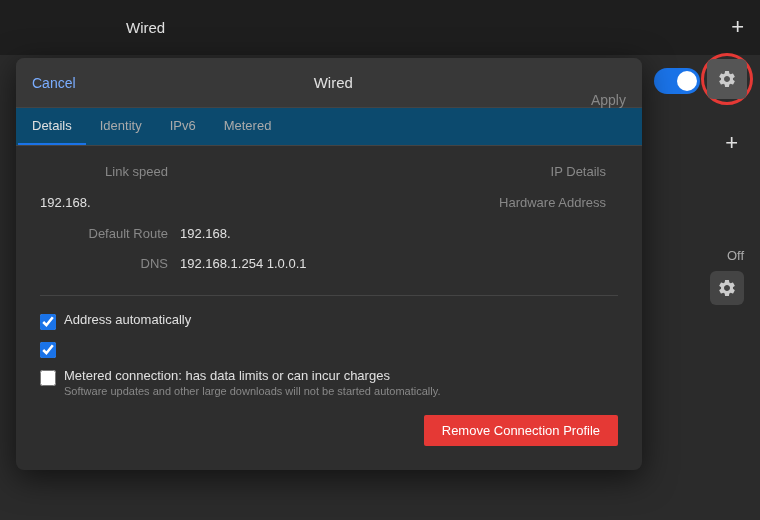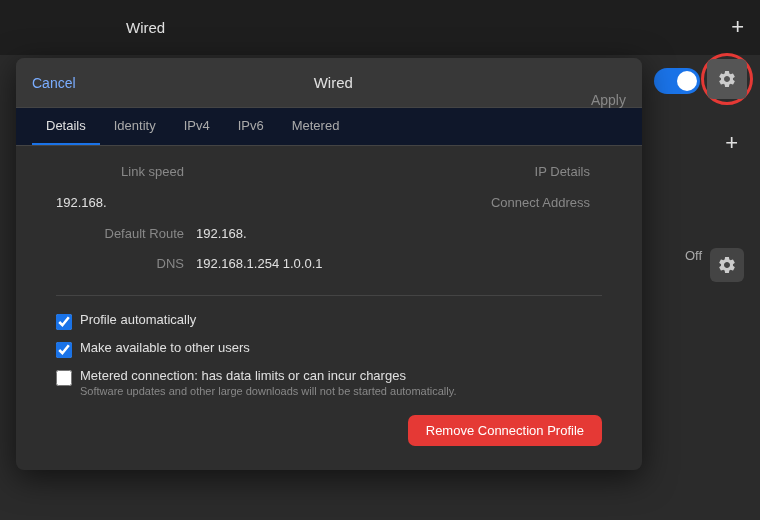--- a/index.html
+++ b/index.html
@@ -121,22 +121,23 @@
       font-size: 22px;
       cursor: pointer;
     }
 
     
     .off-area {
       position: absolute;
       right: 16px;
       top: 248px;
       display: flex;
-      align-items: flex-start;
+      align-items: flex-end;
       gap: 8px;
+      flex-direction: column;
     }
 
     .off-label {
       color: #aaa;
       font-size: 13px;
     }
 
     .gear-small {
       width: 34px;
       height: 34px;
@@ -186,41 +187,41 @@
     .dialog-apply {
       color: #888;
       font-size: 14px;
       cursor: pointer;
       margin-top: 35px;
     }
 
     
     .dialog-tabs {
       display: flex;
-      background: #0f172a;
+      background: #0c4a6e;
       border-bottom: 1px solid #444;
-      padding: 0 16px;
+      padding: 0 2px;
     }
 
     .tab {
       padding: 10px 14px;
       font-size: 13px;
       color: #aaa;
       cursor: pointer;
       border-bottom: 2px solid transparent;
     }
 
     .tab.active {
       color: #e0e0e0;
       border-bottom: 2px solid #1a73e8;
     }
 
     
     .dialog-content {
-      padding: 16px 40px;
+      padding: 16px 24px;
     }
 
     .info-grid {
       display: grid;
       grid-template-columns: 140px 1fr;
       row-gap: 10px;
       margin-bottom: 20px;
     }
 
     .info-label {
@@ -276,21 +277,21 @@
       display: flex;
       justify-content: flex-end;
       margin-top: 18px;
       padding-bottom: 8px;
     }
 
     .remove-btn {
       background: #e53935;
       color: white;
       border: none;
-      border-radius: 7px;
+      border-radius: 2px;
       padding: 8px 18px;
       font-size: 13px;
       cursor: pointer;
       font-weight: 500;
     }
 
     
     .gear-icon-svg {
       width: 20px;
       height: 20px;
@@ -355,52 +356,50 @@
 
   <div class="dialog-header">
     <span class="dialog-cancel">Cancel</span>
     <span class="dialog-title">Wired</span>
     <span class="dialog-apply">Apply</span>
   </div>
 
   <div class="dialog-tabs">
     <div class="tab active">Details</div>
     <div class="tab">Identity</div>
-    <div class="tab">IPv4</div>
     <div class="tab">IPv6</div>
     <div class="tab">Metered</div>
   </div>
 
   <div class="dialog-content">
 
     <div class="info-grid">
       <span class="info-label">Link speed</span>
 
       <span class="info-label">IP Details</span>
       <span class="info-value">192.168.</span>
 
-      <span class="info-label">Connect Address</span>
+      <span class="info-label">Hardware Address</span>
 
       <span class="info-label">Default Route</span>
       <span class="info-value">192.168.</span>
 
       <span class="info-label">DNS</span>
       <span class="info-value">192.168.1.254 1.0.0.1</span>
     </div>
 
     <div class="divider"></div>
 
     <div class="checkbox-row">
       <input type="checkbox" id="cb1" checked="" style="">
-      <label for="cb1" class="checkbox-label">Profile automatically</label>
+      <label for="cb1" class="checkbox-label">Address automatically</label>
     </div>
 
     <div class="checkbox-row">
       <input type="checkbox" id="cb2" checked="" style="">
-      <label for="cb2" class="checkbox-label">Make available to other users</label>
     </div>
 
     <div class="checkbox-row">
       <input type="checkbox" id="cb3" style="">
       <div>
         <div class="checkbox-label">Metered connection: has data limits or can incur charges</div>
         <div class="checkbox-sublabel">Software updates and other large downloads will not be started automatically.</div>
       </div>
     </div>
 

